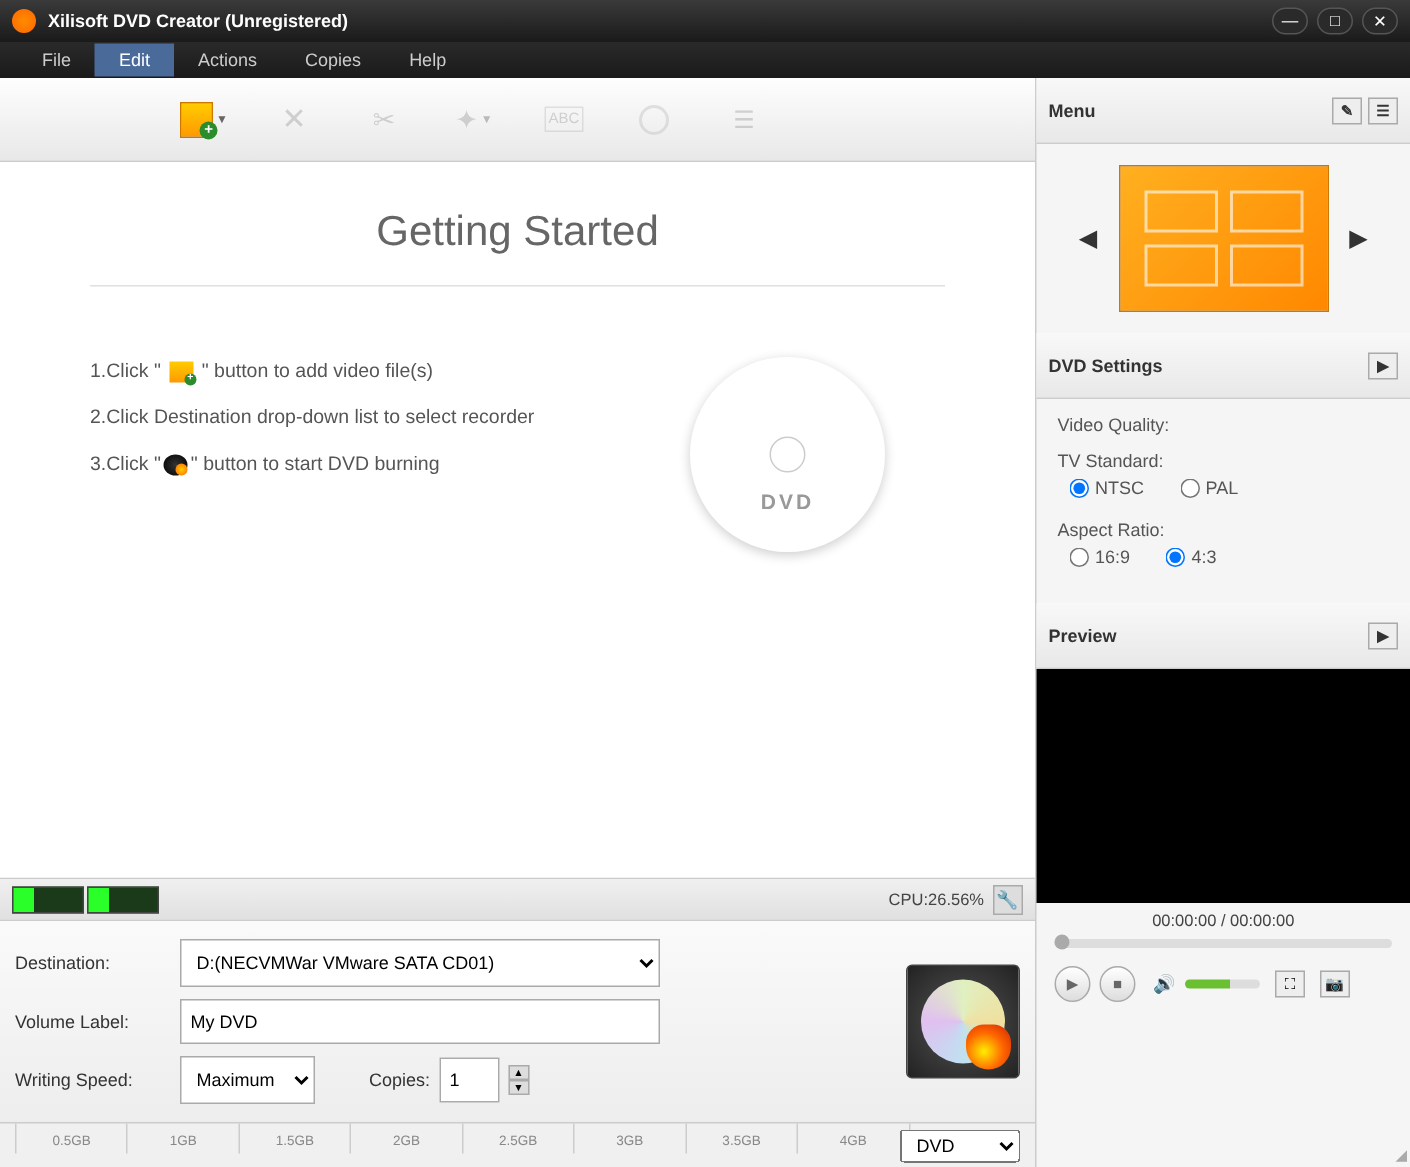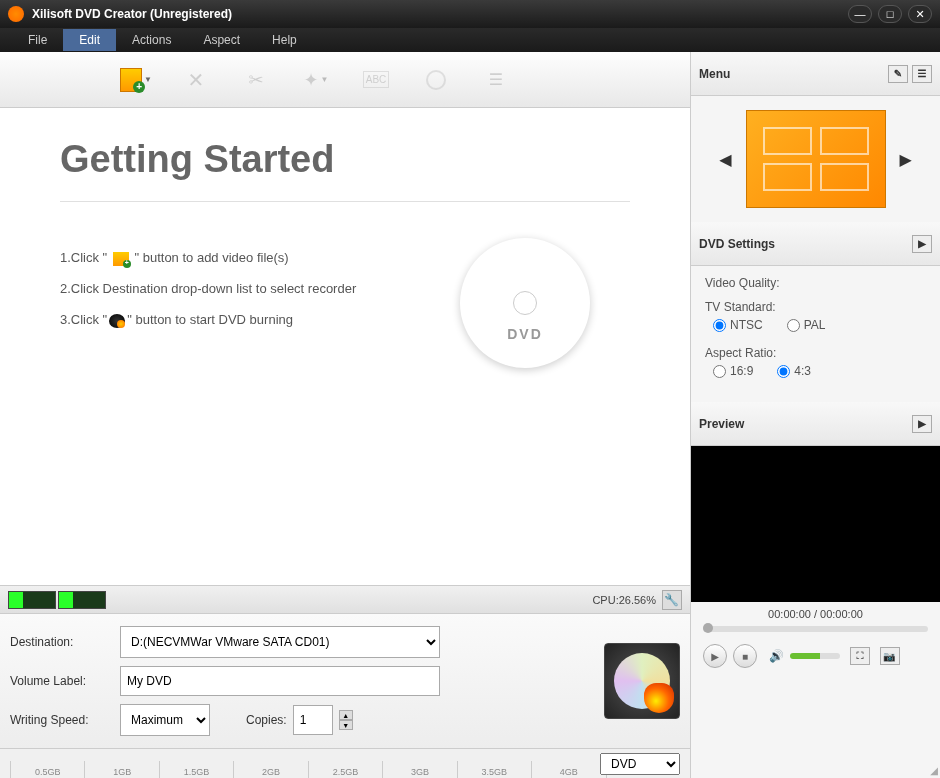--- a/index.html
+++ b/index.html
@@ -25,21 +25,21 @@
 
 .toolbar { height: 56px; background: linear-gradient(#fefefe, #e8e8e8); border-bottom: 1px solid #ccc; display: flex; align-items: center; padding: 0 120px; gap: 28px; }
 .toolbtn { width: 32px; height: 32px; display: flex; align-items: center; justify-content: center; cursor: pointer; position: relative; }
 .toolbtn.disabled { opacity: 0.4; }
 .add-video-icon { width: 24px; height: 24px; background: linear-gradient(#ffcc00, #ff9900); border: 1px solid #cc7700; position: relative; }
 .add-video-icon::after { content: '+'; position: absolute; bottom: -2px; right: -4px; background: #2a8c2a; color: #fff; width: 12px; height: 12px; border-radius: 50%; font-size: 10px; display: flex; align-items: center; justify-content: center; font-weight: bold; }
 .dropdown-arrow { font-size: 8px; color: #666; margin-left: 2px; }
 
 
 .content { flex: 1; padding: 30px 60px; background: #fff; position: relative; }
-.content h1 { font-size: 38px; color: #666; margin-bottom: 20px; font-weight: bold; }
+.content h1 { font-size: 28px; color: #666; text-align: center; margin-bottom: 20px; font-weight: normal; }
 .content hr { border: none; border-top: 1px solid #e0e0e0; margin-bottom: 40px; }
 .steps { font-size: 13px; color: #555; line-height: 2.4; }
 .step-icon { display: inline-block; width: 16px; height: 14px; vertical-align: middle; margin: 0 2px; }
 .step-icon.add { background: linear-gradient(#ffcc00, #ff9900); position: relative; }
 .step-icon.add::after { content: '+'; position: absolute; right: -2px; bottom: -2px; background: #2a8c2a; color: #fff; width: 8px; height: 8px; font-size: 7px; display: flex; align-items: center; justify-content: center; border-radius: 50%; font-weight: bold; }
 .step-icon.burn { background: radial-gradient(circle, #333, #000); border-radius: 50%; position: relative; }
 .step-icon.burn::after { content: ''; position: absolute; bottom: 0; right: 0; width: 8px; height: 8px; background: radial-gradient(circle, #ffcc00, #ff6600); border-radius: 50%; }
 .dvd-disc { position: absolute; right: 100px; top: 130px; width: 130px; height: 130px; border-radius: 50%; background: radial-gradient(circle, #fff 15%, #e0e0e0 17%, conic-gradient(#e0f0c0, #f0e0a0, #c0e0f0, #e0c0f0, #e0f0c0) 18%); box-shadow: 0 2px 8px rgba(0,0,0,0.2); display: flex; align-items: center; justify-content: center; }
 .dvd-disc::before { content: ''; position: absolute; width: 22px; height: 22px; background: #fff; border-radius: 50%; border: 1px solid #ccc; }
 .dvd-text { position: absolute; bottom: 26px; font-size: 14px; color: #999; font-weight: bold; letter-spacing: 2px; }
@@ -61,21 +61,21 @@
 .speed-select { width: 90px; }
 .copies-row { display: flex; align-items: center; gap: 6px; }
 .copies-input { width: 40px; }
 .spinner-btns { display: flex; flex-direction: column; }
 .spinner-btn { width: 14px; height: 10px; font-size: 7px; background: #ddd; border: 1px solid #aaa; cursor: pointer; display: flex; align-items: center; justify-content: center; }
 .burn-button { grid-column: 3; grid-row: 1 / 4; width: 76px; height: 76px; background: radial-gradient(circle, #555, #222); border: 1px solid #444; border-radius: 4px; cursor: pointer; display: flex; align-items: center; justify-content: center; position: relative; }
 .burn-disc { width: 56px; height: 56px; border-radius: 50%; background: conic-gradient(#e0f0c0, #f0e0a0, #c0e0f0, #e0c0f0, #e0f0c0); position: relative; }
 .burn-disc::after { content: ''; position: absolute; bottom: -4px; right: -4px; width: 30px; height: 30px; background: radial-gradient(circle at 40% 60%, #ffee00, #ff6600, #cc2200); border-radius: 40% 40% 50% 50%; }
 
 
-.ruler { height: 30px; background: #f0f0f0; border-top: 1px solid #ccc; display: flex; align-items: flex-start; padding: 12px 10px; position: relative; }
+.ruler { height: 30px; background: #f0f0f0; border-top: 1px solid #ccc; display: flex; align-items: flex-start; padding: 0 10px; position: relative; }
 .tick { flex: 1; font-size: 9px; color: #888; text-align: center; border-left: 1px solid #ccc; padding-top: 6px; height: 20px; }
 .dvd-type { position: absolute; right: 10px; top: 4px; }
 .dvd-type select { font-size: 12px; padding: 2px 6px; width: 80px; }
 
 
 .panel-header { height: 44px; background: linear-gradient(#f8f8f8, #e8e8e8); border-bottom: 1px solid #ccc; display: flex; align-items: center; padding: 0 8px; font-size: 12px; font-weight: bold; color: #333; }
 .panel-header .spacer { flex: 1; }
 .panel-hbtn { width: 20px; height: 18px; border: 1px solid #aaa; background: #eee; margin-left: 4px; cursor: pointer; display: flex; align-items: center; justify-content: center; font-size: 10px; }
 
 .menu-preview { padding: 14px; display: flex; align-items: center; justify-content: center; gap: 10px; }
@@ -112,21 +112,21 @@
     <div class="winbtn">—</div>
     <div class="winbtn">□</div>
     <div class="winbtn">✕</div>
   </div>
 </div>
 
 <div class="menubar">
   <div class="menu-item">File</div>
   <div class="menu-item active">Edit</div>
   <div class="menu-item">Actions</div>
-  <div class="menu-item">Aspect</div>
+  <div class="menu-item">Copies</div>
   <div class="menu-item">Help</div>
 </div>
 
 <div class="main">
 
   <div class="left-panel">
 
     <div class="toolbar">
       <div class="toolbtn">
           <div class="add-video-icon"></div>

